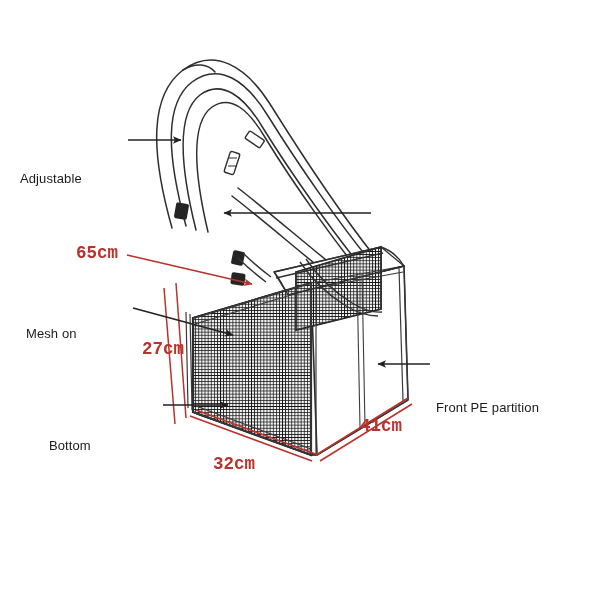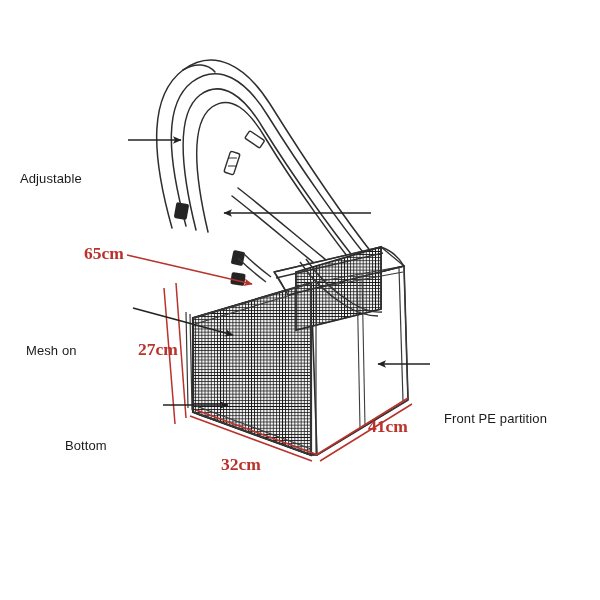--- a/index.html
+++ b/index.html
@@ -31,22 +31,21 @@
     white-space: pre;
     font-family: "Liberation Sans", sans-serif;
   }
   .dim {
     position: absolute;
     color: #b9322c;
     font-size: 17.5px;
     font-weight: 700;
     line-height: 20px;
     white-space: pre;
-    font-family: Liberation Serif, serif;
-    margin-left: 8px;
+    font-family: Liberation Mono, monospace;
   }
 </style>
 </head>
 <body>
 
 <div id="stage">
 
   <svg id="art" viewBox="0 0 600 600">
     <defs>
       <pattern id="meshGrid" width="3.1" height="3.1" patternUnits="userSpaceOnUse">
@@ -186,30 +185,30 @@
       <line x1="430" y1="364" x2="378" y2="364" marker-end="url(#arrHead)"></line>
       <line x1="163" y1="405" x2="228" y2="405" marker-end="url(#arrHead)"></line>
     </g>
   </svg>
 
   <div class="lbl" style="left:20px; top:116px;">
     <div>Adjustable</div>
   </div>
 
 
-  <div class="lbl" style="left:26px; top:288px;text-align:center;">
+  <div class="lbl" style="left:26px; top:271px;text-align:center;">
     <div>Mesh on</div>
   </div>
 
-  <div class="lbl" style="left:436px; top:356px;margin-left:8px;">
+  <div class="lbl" style="left:436px; top:345px;">
     <div>Front PE partition</div>
   </div>
 
-  <div class="lbl" style="left:65px; top:383px;">
+  <div class="lbl" style="left:49px; top:383px;">
     <div>Bottom</div>
   </div>
 
   <div class="dim" style="left:76px; top:243px;">65cm</div>
-  <div class="dim" style="left:130px; top:339px;">27cm</div>
+  <div class="dim" style="left:142px; top:339px;">27cm</div>
   <div class="dim" style="left:213px; top:454px;">32cm</div>
   <div class="dim" style="left:360px; top:416px;">41cm</div>
 
 </div>
 
 </body></html>

